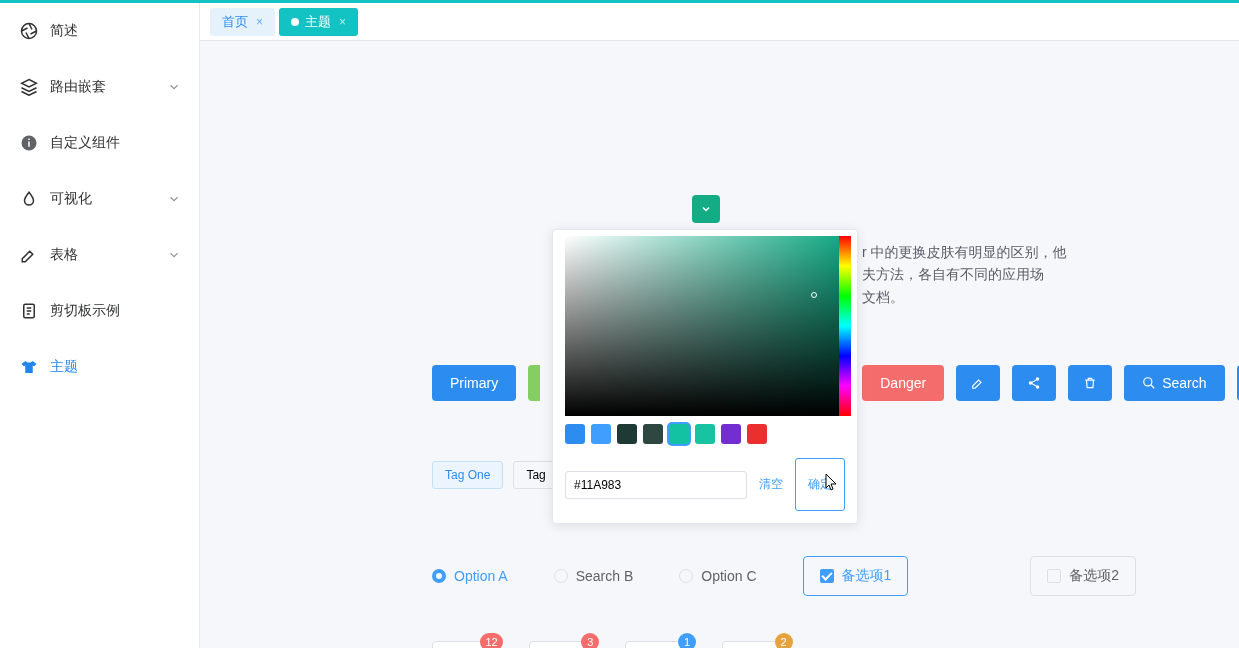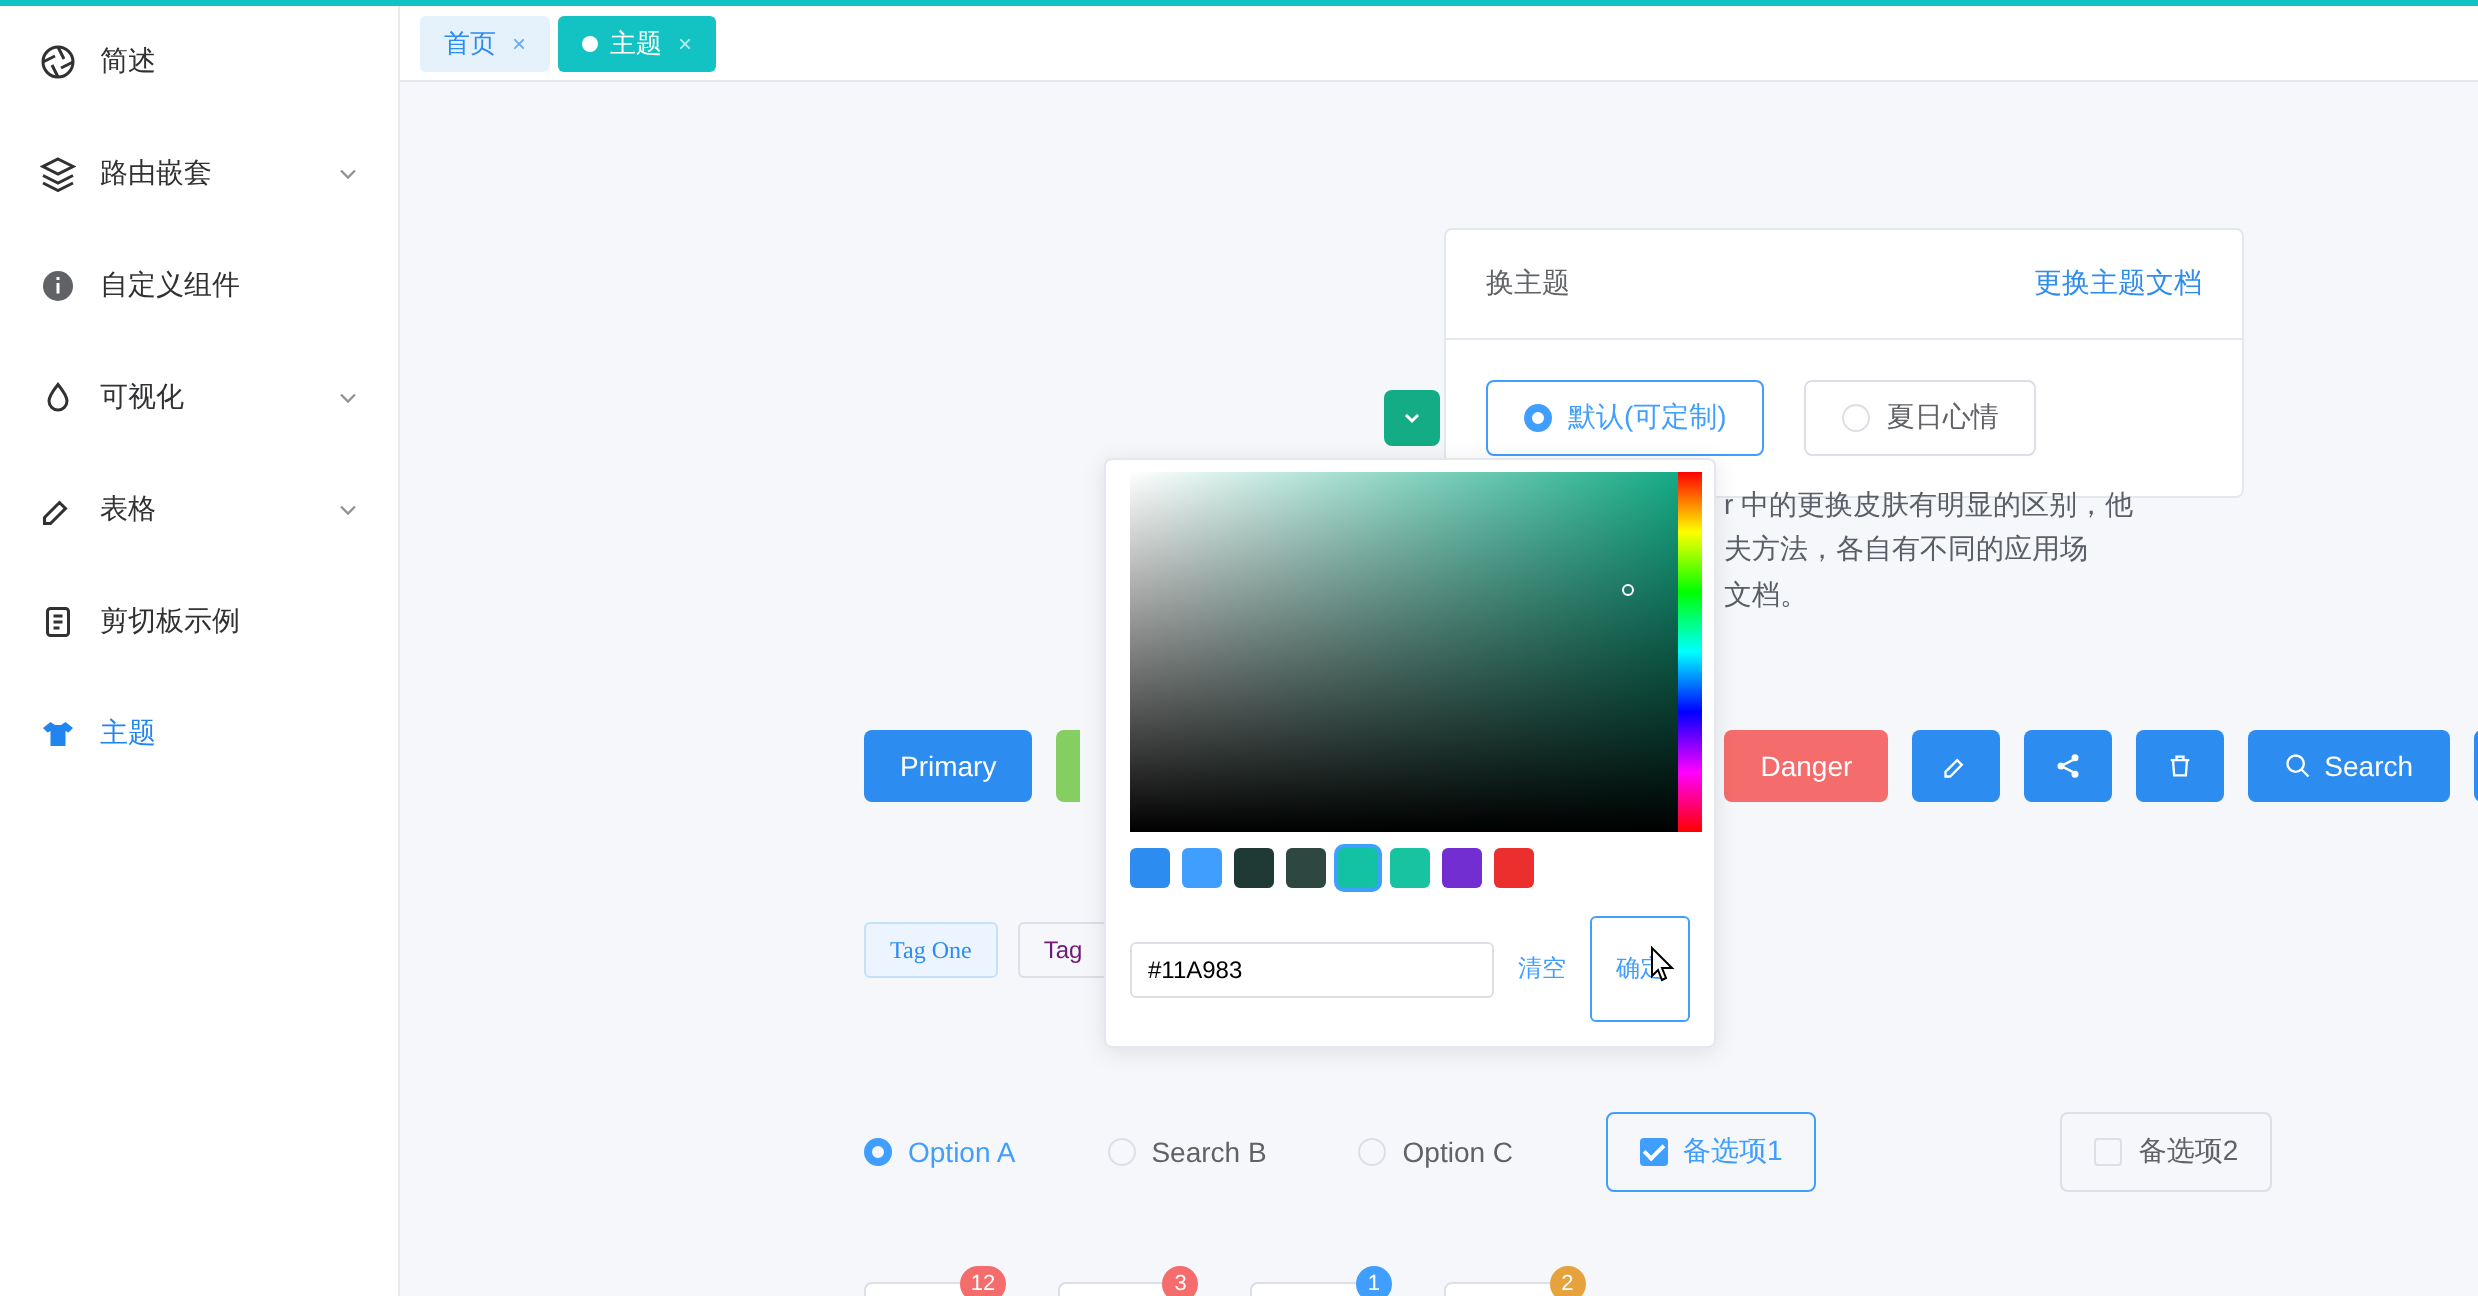--- a/index.html
+++ b/index.html
@@ -42,22 +42,22 @@
     .cp-clear { color: #409eff; font-size: 12px; cursor: pointer; padding: 0 4px; }
     .cp-ok { border: 1px solid #409eff; color: #409eff; font-size: 12px; padding: 17px 12px; border-radius: 3px; cursor: pointer; background: #fff; }
     .cursor-img { position: absolute; left: 624px; top: 432px; z-index: 20; }
     .btn-row { position: absolute; left: 232px; top: 324px; display: flex; gap: 12px; }
     .btn { height: 36px; padding: 0 18px; border-radius: 4px; border: none; color: #fff; font-size: 14px; cursor: pointer; display: inline-flex; align-items: center; justify-content: center; gap: 6px; }
     .btn.primary { background: #2d8cf0; }
     .btn.success-stub { width: 12px; padding: 0; background: #85ce61; border-radius: 4px 0 0 4px; }
     .btn.danger { background: #f56c6c; }
     .btn.icon { width: 44px; padding: 0; }
     .tag-row { position: absolute; left: 232px; top: 420px; display: flex; gap: 10px; }
-    .tag { height: 28px; padding: 0 12px; border: 1px solid #dcdfe6; border-radius: 3px; display: flex; align-items: center; font-size: 12px; color: #701a75; cursor: pointer; }
-    .tag.blue { color: #2d8cf0; border-color: #c5e1fa; background: #ecf5ff; font-family: Liberation Serif, serif; }
+    .tag { height: 28px; padding: 0 12px; border: 1px solid #dcdfe6; border-radius: 3px; display: flex; align-items: center; font-size: 12px; color: #000000; cursor: pointer; }
+    .tag.blue { color: #2d8cf0; border-color: #c5e1fa; background: #ecf5ff; }
     .radio-row { position: absolute; left: 232px; top: 515px; display: flex; gap: 46px; align-items: center; }
     .radio { display: flex; align-items: center; cursor: pointer; }
     .radio .c { width: 14px; height: 14px; border-radius: 50%; border: 1px solid #dcdfe6; margin-right: 8px; }
     .radio.sel .c { border: 4px solid #409eff; }
     .radio.sel { color: #409eff; }
     .chk-box { border: 1px solid #409eff; border-radius: 4px; padding: 10px 16px; display: flex; align-items: center; color: #409eff; cursor: pointer; }
     .chk-box .cb { width: 14px; height: 14px; background: #409eff; border-radius: 2px; margin-right: 8px; position: relative; }
     .chk-box .cb::after { content: ""; position: absolute; left: 4px; top: 1px; width: 4px; height: 8px; border: solid #fff; border-width: 0 2px 2px 0; transform: rotate(45deg); }
     .chk-box2 { border: 1px solid #dcdfe6; border-radius: 4px; padding: 10px 16px; display: flex; align-items: center; cursor: pointer; }
     .chk-box2 .cb { width: 14px; height: 14px; border: 1px solid #dcdfe6; border-radius: 2px; margin-right: 8px; }
@@ -163,36 +163,20 @@
       </div>
       <div class="tab theme">
         <span class="dot"></span>
         <span>主题</span>
         <span class="close">×</span>
       </div>
     </div>
 
     <div class="content">
 
-      <div class="card">
-        <div class="card-header">
-          <span>换主题</span>
-          <a class="link">更换主题文档</a>
-        </div>
-        <div class="card-body">
-          <div class="radio-btn sel">
-            <span class="circle"></span>
-            <span>默认(可定制)</span>
-          </div>
-          <div class="radio-btn">
-            <span class="circle"></span>
-            <span>夏日心情</span>
-          </div>
-        </div>
-      </div>
 
       <div class="desc">
         <div>r 中的更换皮肤有明显的区别，他</div>
         <div>夫方法，各自有不同的应用场</div>
         <div>文档。</div>
       </div>
 
       <div class="green-toggle">
         <svg width="12" height="12" viewBox="0 0 24 24" fill="none" stroke="#fff" stroke-width="3">
             <path d="M6 9l6 6 6-6"></path>

